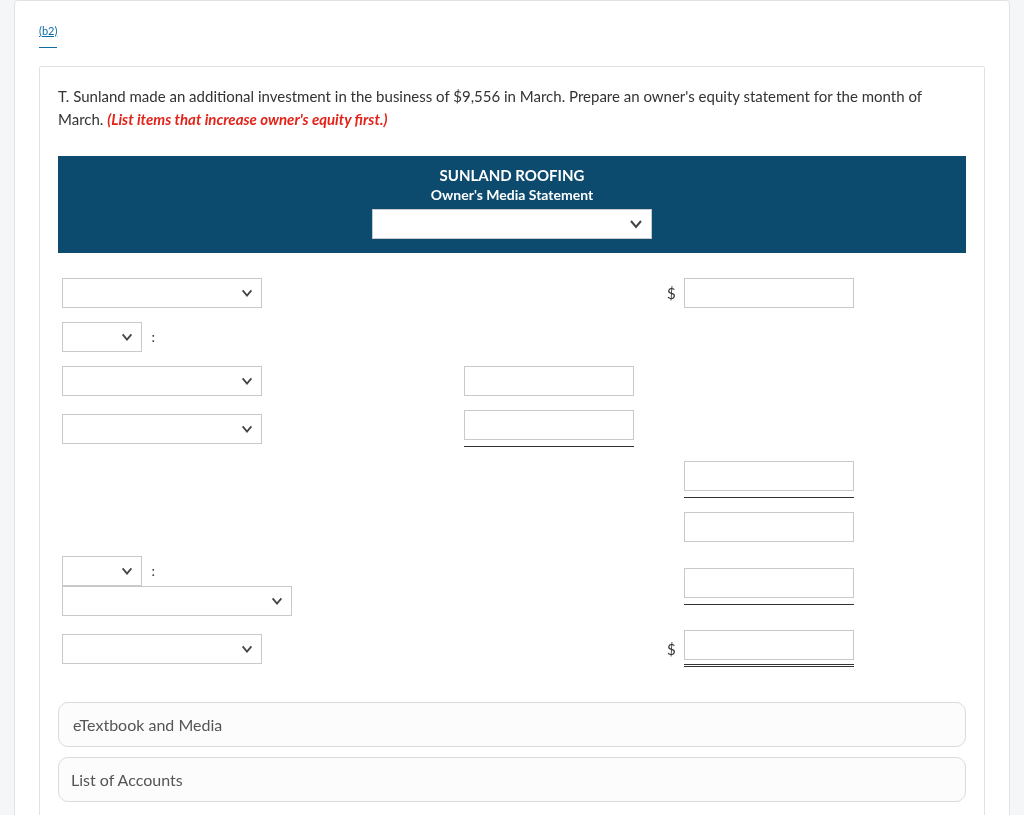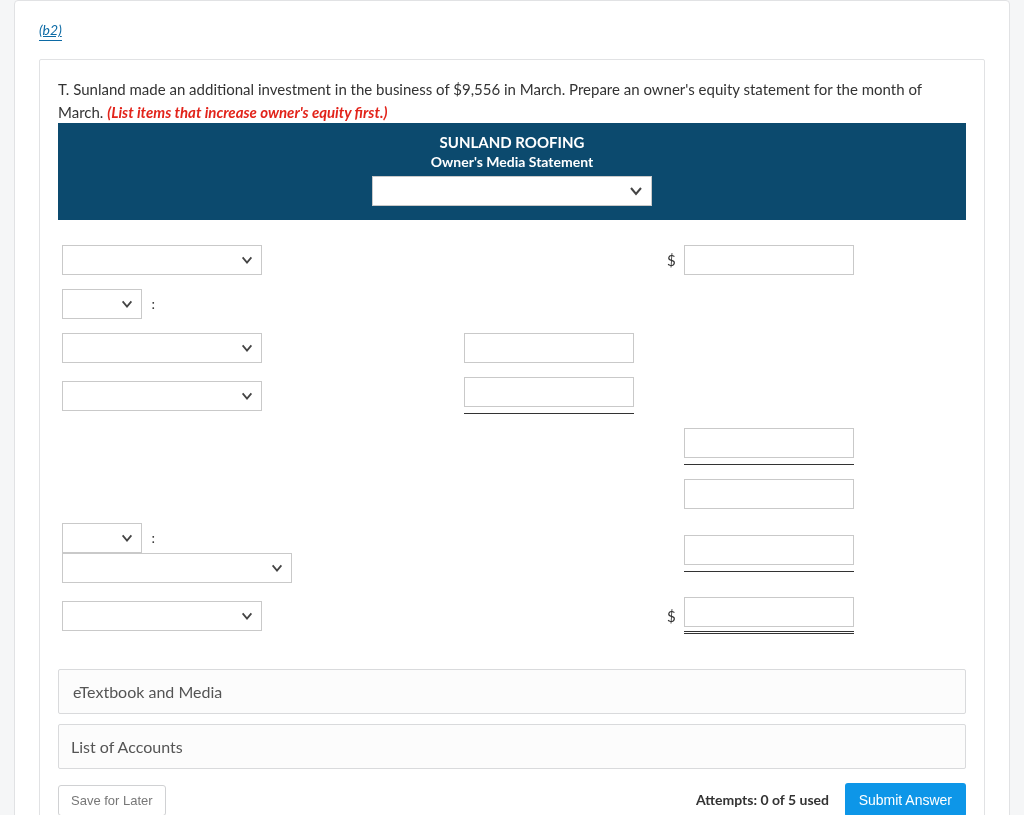--- a/index.html
+++ b/index.html
@@ -18,36 +18,35 @@
   .question-card {
     background: #fff;
     border: 1px solid #e1e2e4;
     border-radius: 4px;
     padding: 20px 24px 16px;
   }
   .part-link {
     color: #0c6aa5;
     text-decoration: underline;
     font-weight: 400;
-    font-size: 14px;
+    font-size: 11px;
     display: inline-block;
     margin-bottom: 18px;
-    padding-bottom: 2px;
+    padding-bottom: 10px;
     border-bottom: 1px solid #0c6aa5;
-    font-style: italic;
   }
   .inner-panel {
     border: 1px solid #e1e2e4;
     border-radius: 2px;
     padding: 18px 18px 14px;
   }
   .prompt {
     font-size: 15px;
     line-height: 1.5;
-    margin-bottom: 0;
+    margin-bottom: 26px;
   }
   .instruction {
     color: #e2231a;
     font-style: italic;
     font-weight: 700;
   }
   .statement-header {
     background: #0c4a6e;
     color: #fff;
     text-align: center;
@@ -135,21 +134,21 @@
     padding-bottom: 4px;
   }
   .colon { padding: 0 6px; }
   .resource-bar {
     border:1px solid #d9dadc;
     background:#fcfcfc;
     padding:12px 14px;
     color:#555;
     font-size:16px;
     margin-top:28px;
-    border-radius:2px;
+    border-radius:10px;
   }
   .resource-bar + .resource-bar { margin-top:10px;padding-left:12px; }
   .footer-row {
     display:flex;
     align-items:center;
     justify-content:space-between;
     margin-top:14px;
   }
   .save-btn {
     border:1px solid #d0d1d3;

